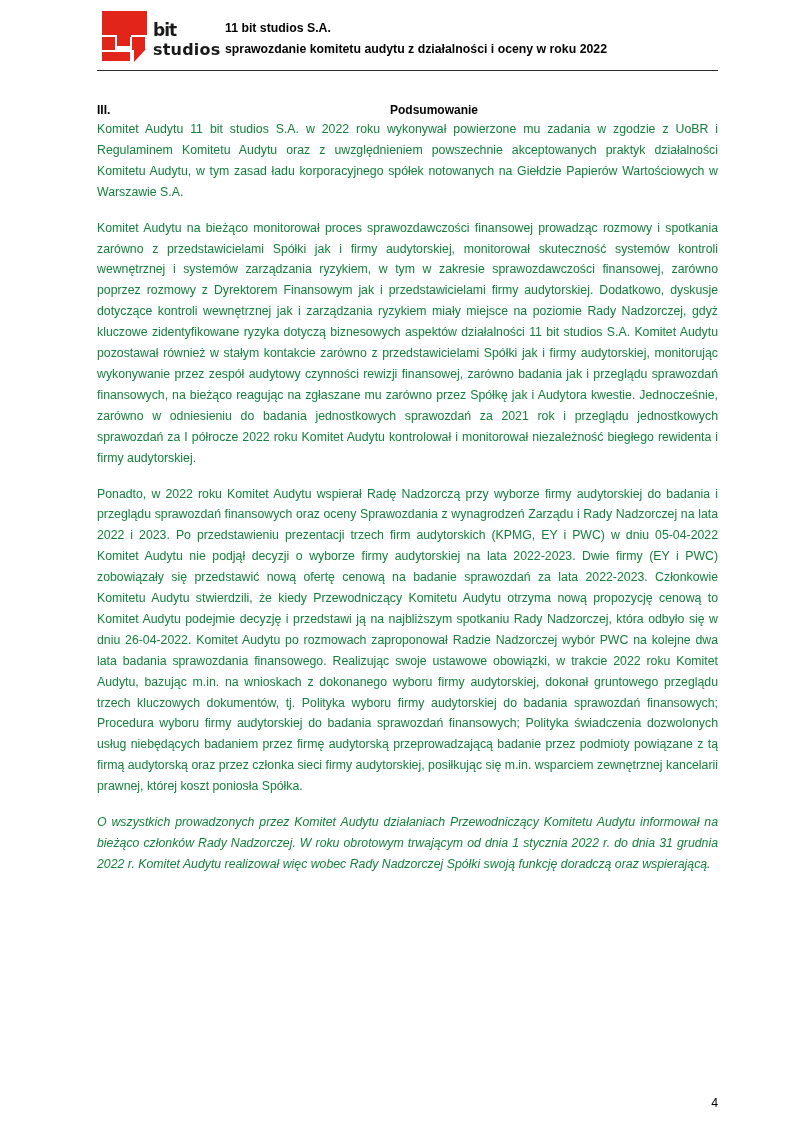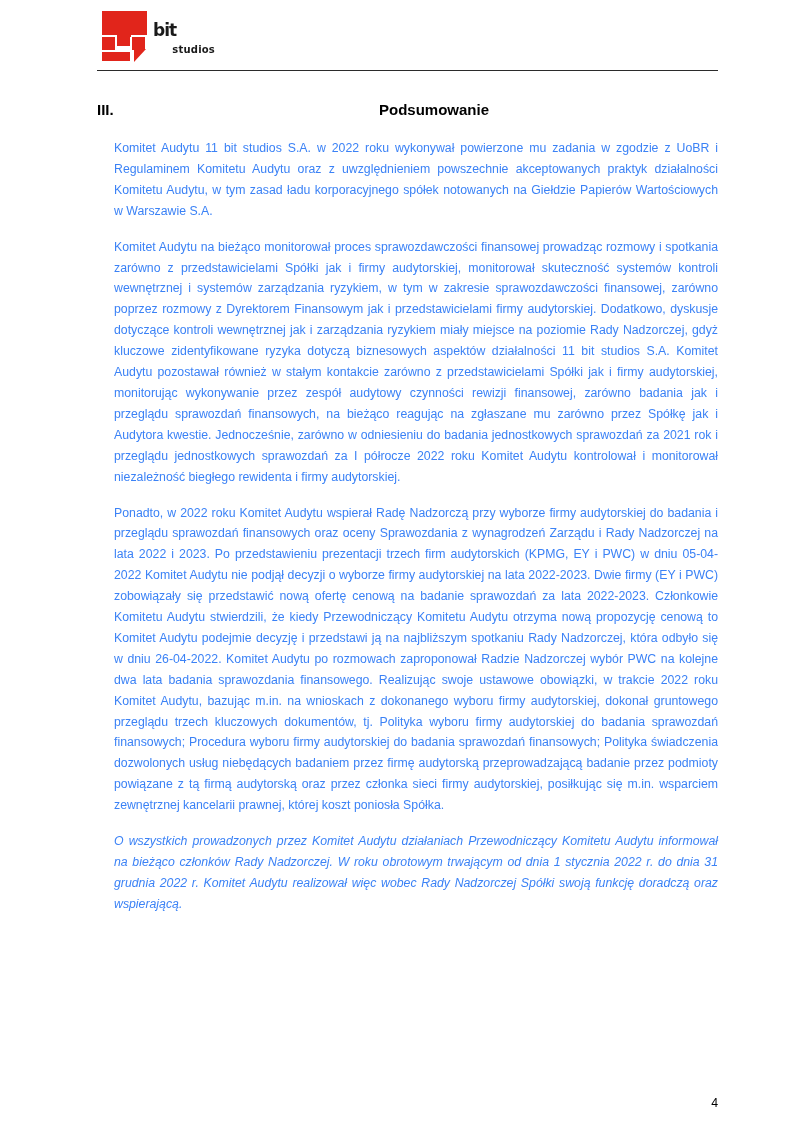--- a/index.html
+++ b/index.html
@@ -77,21 +77,21 @@
     font-family: "DejaVu Sans", sans-serif;
     font-weight: bold;
     font-size: 17px;
     line-height: 25px;
     letter-spacing: -1px;
     color: #1a1a1a;
   }
   .logo-studios {
     font-family: "DejaVu Sans", sans-serif;
     font-weight: bold;
-    font-size: 10px;
+    font-size: 16px;
     line-height: 12px;
     letter-spacing: 0.2px;
     color: #1a1a1a;
     text-align: right;
     width: 62px;
     margin-top: 1px;
   }
 
   .header-text {
     margin-left: 10px;
@@ -119,38 +119,37 @@
   .content {
     position: absolute;
     left: 97px;
     top: 101px;
     width: 621px;
   }
   .section-heading {
     display: flex;
     flex-direction: row;
     font-weight: bold;
-    font-size: 15px;
+    font-size: 12px;
     line-height: 18px;
-    margin-bottom: 19px;
   }
   .section-num {
     width: 53px;
     flex: 0 0 53px;
   }
   .section-title { flex: 1 1 auto; text-align: center; }
 
   p.para {
-    margin: 0 0 15px 17px;
+    margin: 0 0 15px 0;
     font-size: 12.3px;
     line-height: 20.9px;
     text-align: justify;
     text-justify: inter-word;
     hyphens: none;
-    color: #3b82f6;
+    color: #15803d;
   }
   p.para:last-child { margin-bottom: 0; font-style: italic; }
 
   
   .page-number {
     position: absolute;
     right: 82px;
     bottom: 20px;
     font-size: 12.3px;
     line-height: 16px;
@@ -173,20 +172,24 @@
         <i class="lm-right"></i>
         <i class="lm-bar"></i>
         <i class="lm-diag"></i>
       </div>
       <div class="logo-word">
         <div class="logo-bit">bit</div>
         <div class="logo-studios">studios</div>
       </div>
     </div>
 
+    <div class="header-text">
+      <div class="header-line">11 bit studios S.A.</div>
+      <div class="header-line">sprawozdanie komitetu audytu z działalności i oceny w roku 2022</div>
+    </div>
 
   </div>
 
   <div class="header-rule"></div>
 
   <div class="content">
 
     <div class="section-heading">
       <span class="section-num">III.</span>
       <span class="section-title">Podsumowanie</span>

